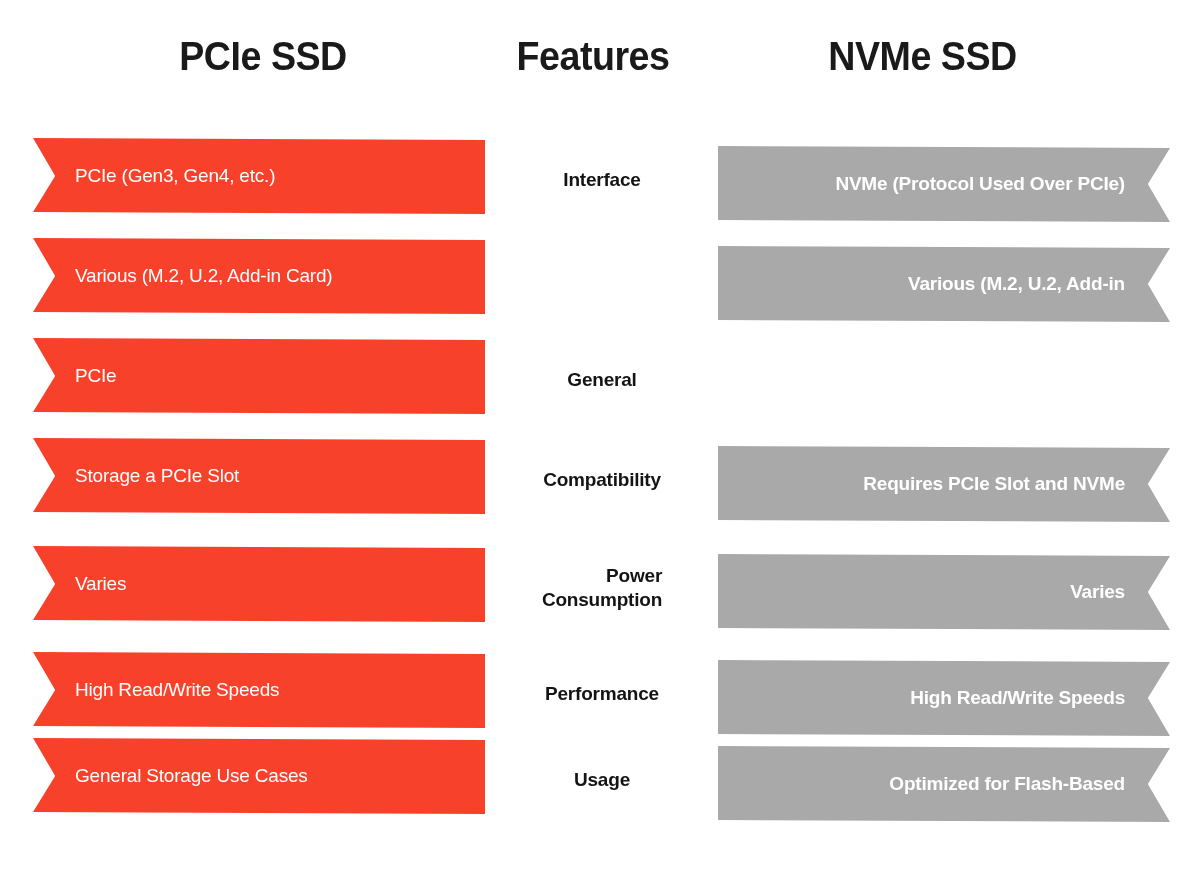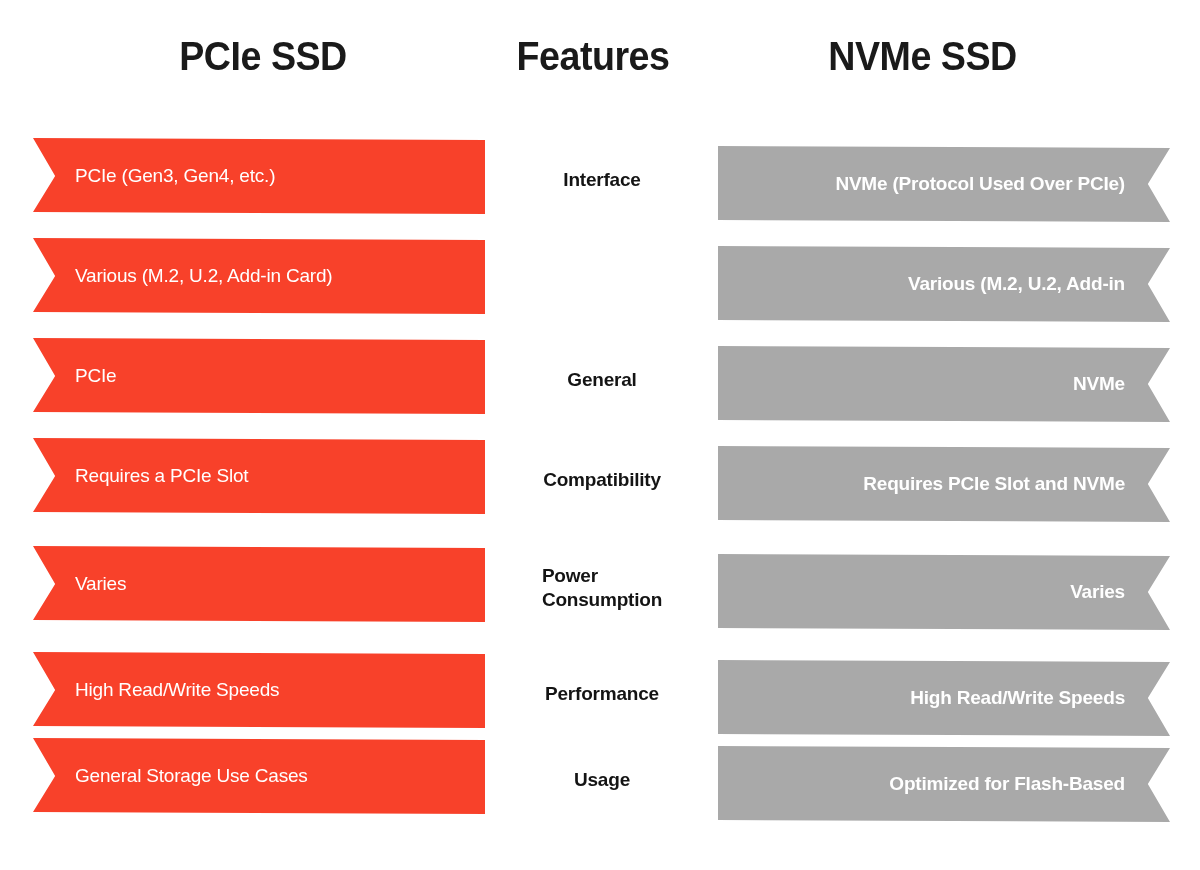--- a/index.html
+++ b/index.html
@@ -85,21 +85,21 @@
     align-items: center;
     justify-content: center;
     -webkit-clip-path: polygon(0 0, 100% 7%, 100% 100%, 0 93%);
     clip-path: polygon(0 0, 100% 7%, 100% 100%, 0 93%);
     filter: drop-shadow(0 1px 2px rgba(0,0,0,0.18));
   }
   .band-center-text {
     color: #141414;
     font-size: 19px;
     font-weight: bold;
-    text-align: left;
+    text-align: right;
     line-height: 1.22;
     letter-spacing: -0.2px;
     padding: 0 8px;
     margin-top: 3px;
   }
 
   
   .band-right {
     position: absolute;
     left: 718px;
@@ -154,27 +154,24 @@
         <span class="band-right-text">Various (M.2, U.2, Add-in</span>
       </div>
     </div>
     <div class="row" style="top: 200px;">
       <div class="band-left">
         <span class="band-left-text">PCIe</span>
       </div>
       <div class="band-center">
         <span class="band-center-text">General</span>
       </div>
-      <div class="band-right">
-        <span class="band-right-text">NVMe</span>
-      </div>
     </div>
     <div class="row" style="top: 300px;">
       <div class="band-left">
-        <span class="band-left-text">Requires a PCIe Slot</span>
+        <span class="band-left-text">Storage a PCIe Slot</span>
       </div>
       <div class="band-center">
         <span class="band-center-text">Compatibility</span>
       </div>
       <div class="band-right">
         <span class="band-right-text">Requires PCIe Slot and NVMe</span>
       </div>
     </div>
     <div class="row" style="top: 408px;">
       <div class="band-left">

